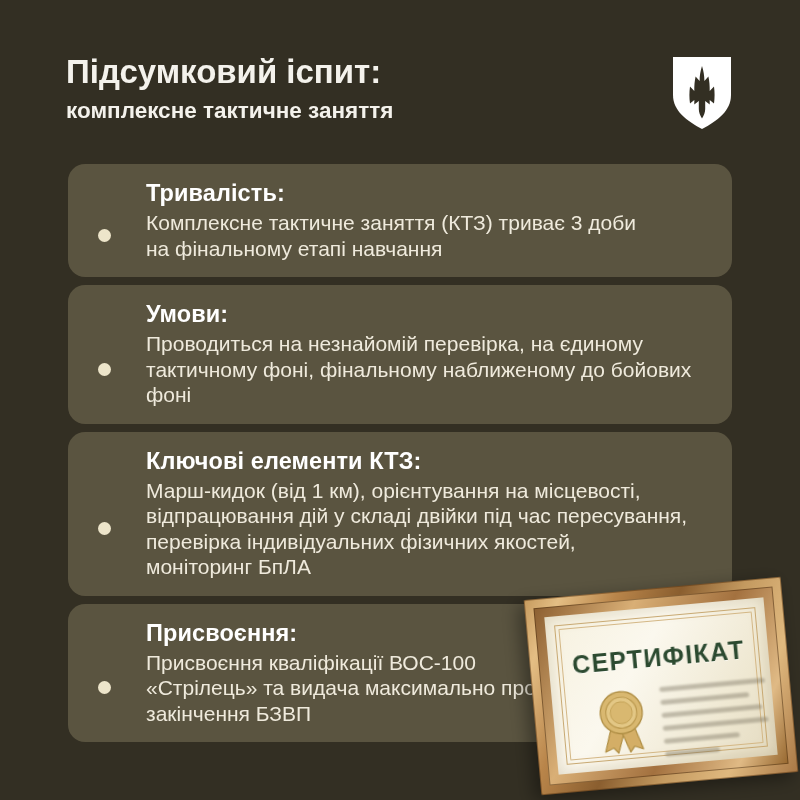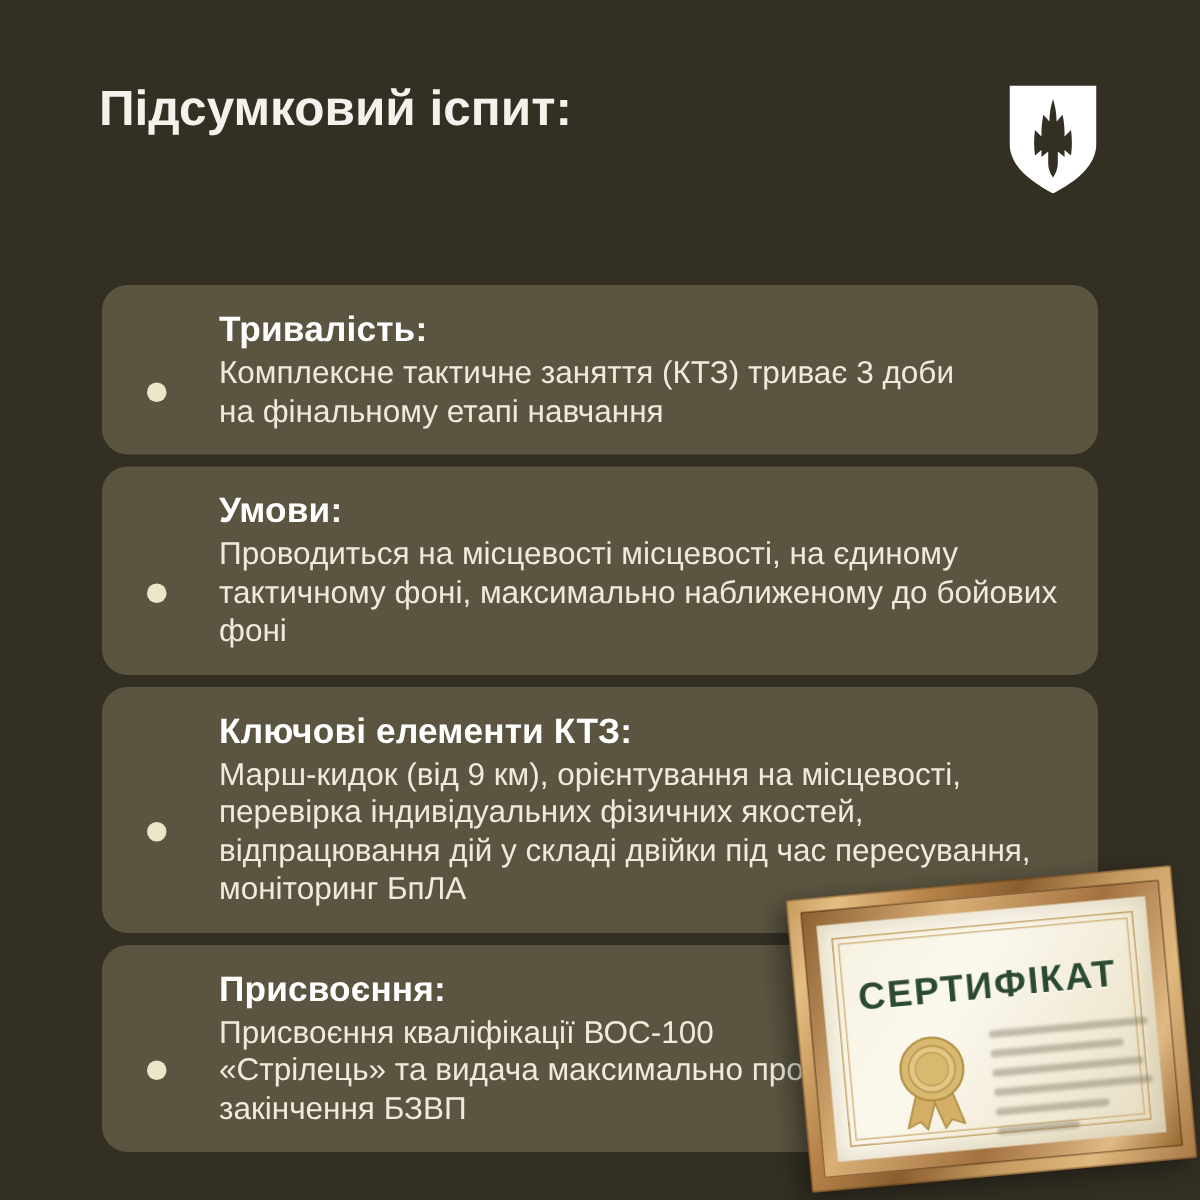--- a/index.html
+++ b/index.html
@@ -54,21 +54,21 @@
     top: 57px;
     width: 58px;
     height: 72px;
   }
   .emblem svg { display: block; width: 58px; height: 72px; }
 
   
   .cards {
     position: absolute;
     left: 68px;
-    top: 190px;
+    top: 164px;
     width: 664px;
   }
   .card {
     position: relative;
     background: #5A5440;
     border-radius: 17px;
     box-sizing: border-box;
     padding: 14px 24px 16px 24px;
     margin-bottom: 8px;
   }
@@ -202,20 +202,21 @@
     margin-bottom: 8px;
     filter: blur(1.1px);
   }
 </style>
 </head>
 <body>
 
 <div class="header">
   <div class="title-block">
     <div class="title-line1">Підсумковий іспит:</div>
+    <div class="title-line2">комплексне тактичне заняття</div>
   </div>
 
   <div class="emblem">
     <svg viewBox="0 0 58 72" xmlns="http://www.w3.org/2000/svg">
       <path d="M0 0 H58 V38 C58 54 44 64 29 72 C14 64 0 54 0 38 Z" fill="#FFFFFF"></path>
       <path d="M29 9
                C27.4 14 26.6 19 26.6 24
                L22.6 19.5
                C21.6 24 21.2 29 21.3 34
                L17.0 29.6
@@ -254,37 +255,37 @@
     </div>
   </div>
 
   <div class="card">
     <div class="card-heading">Умови:</div>
     <div class="card-body-row">
       <div class="bullet-cell">
         <span class="bullet"></span>
       </div>
       <div class="card-text">
-        <div>Проводиться на місцевості місцевості, на єдиному</div>
-        <div>тактичному фоні, максимально наближеному до бойових</div>
+        <div>Проводиться на незнайомій перевірка, на єдиному</div>
+        <div>тактичному фоні, фінальному наближеному до бойових</div>
         <div>фоні</div>
       </div>
     </div>
   </div>
 
   <div class="card">
     <div class="card-heading">Ключові елементи КТЗ:</div>
     <div class="card-body-row">
       <div class="bullet-cell">
         <span class="bullet"></span>
       </div>
       <div class="card-text">
-        <div>Марш-кидок (від 9 км), орієнтування на місцевості,</div>
+        <div>Марш-кидок (від 1 км), орієнтування на місцевості,</div>
+        <div>відпрацювання дій у складі двійки під час пересування,</div>
         <div>перевірка індивідуальних фізичних якостей,</div>
-        <div>відпрацювання дій у складі двійки під час пересування,</div>
         <div>моніторинг БпЛА</div>
       </div>
     </div>
   </div>
 
   <div class="card">
     <div class="card-heading">Присвоєння:</div>
     <div class="card-body-row">
       <div class="bullet-cell">
         <span class="bullet"></span>

